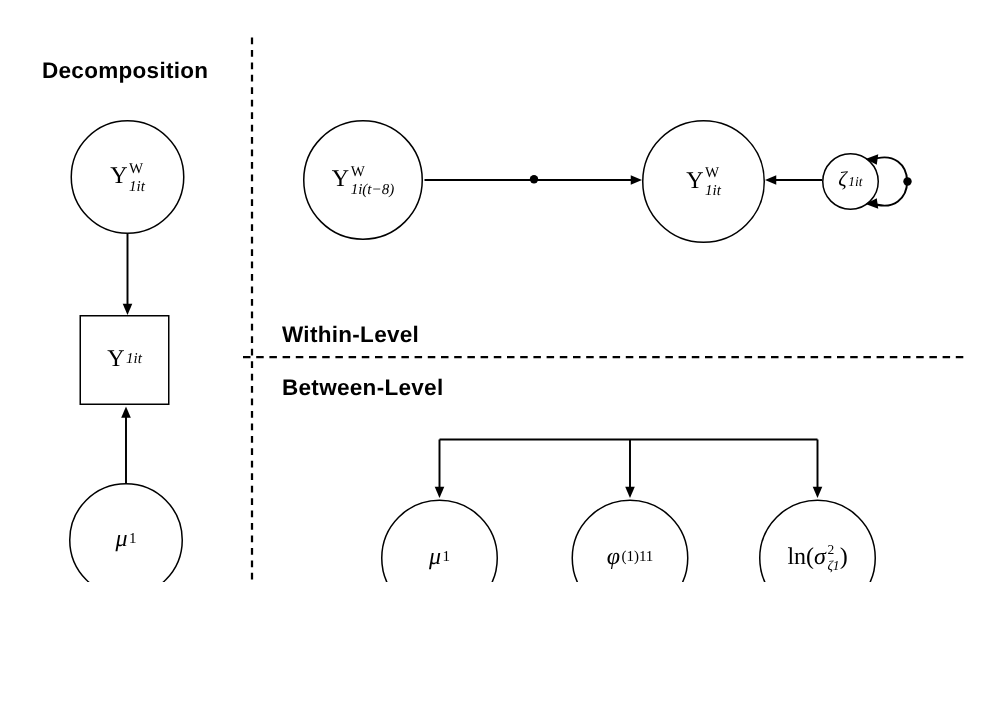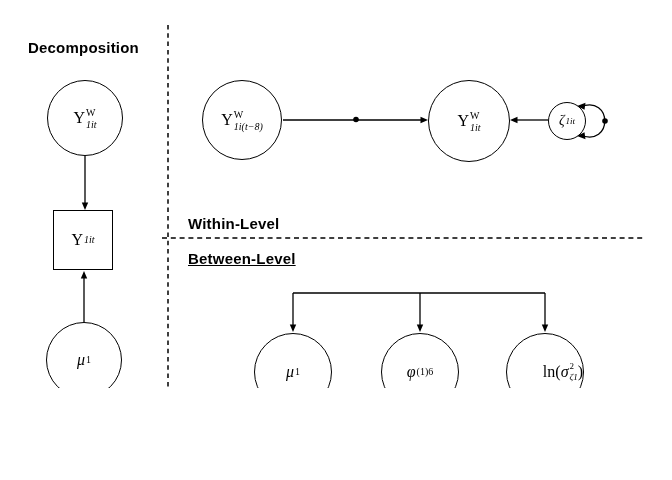--- a/index.html
+++ b/index.html
@@ -34,21 +34,21 @@
   .wires .dash{stroke-width:1.5;}
   .wires polygon,.wires circle{fill:#000;stroke:none;}
 </style>
 </head>
 <body>
 
 <div class="canvas">
 
   <div class="heading" style="left:28px;top:40px;">Decomposition</div>
   <div class="heading" style="left:188px;top:216px;text-align:center;">Within-Level</div>
-  <div class="heading" style="left:188px;top:251px;text-decoration:underline;">Between-Level</div>
+  <div class="heading" style="left:188px;top:251px;">Between-Level</div>
 
   <div class="node circle" style="left:47px;top:80px;width:76px;height:76px;">
     <span class="mlabel">
         <span>Y</span>
         <span class="stack">
           <span class="ssup up">W</span>
           <span class="ssub">1it</span>
         </span>
       </span>
   </div>
@@ -97,25 +97,25 @@
   <div class="node circle" style="left:254px;top:333px;width:78px;height:78px;">
     <span class="mlabel">
         <span class="it">μ</span>
         <span class="isub up">1</span>
       </span>
   </div>
 
   <div class="node circle" style="left:381px;top:333px;width:78px;height:78px;">
     <span class="mlabel">
         <span class="it">φ</span>
-        <span class="isub up">(1)6</span>
+        <span class="isub up">(1)11</span>
       </span>
   </div>
 
-  <div class="node circle" style="left:506px;top:333px;width:78px;height:78px;justify-content:flex-end;">
+  <div class="node circle" style="left:506px;top:333px;width:78px;height:78px;">
     <span class="mlabel">
         <span>ln(</span>
         <span class="it">σ</span>
         <span class="stack" style="font-size:9px;">
           <span class="ssup up">2</span>
           <span class="ssub">ζ1</span>
         </span>
         <span>)</span>
       </span>
   </div>

